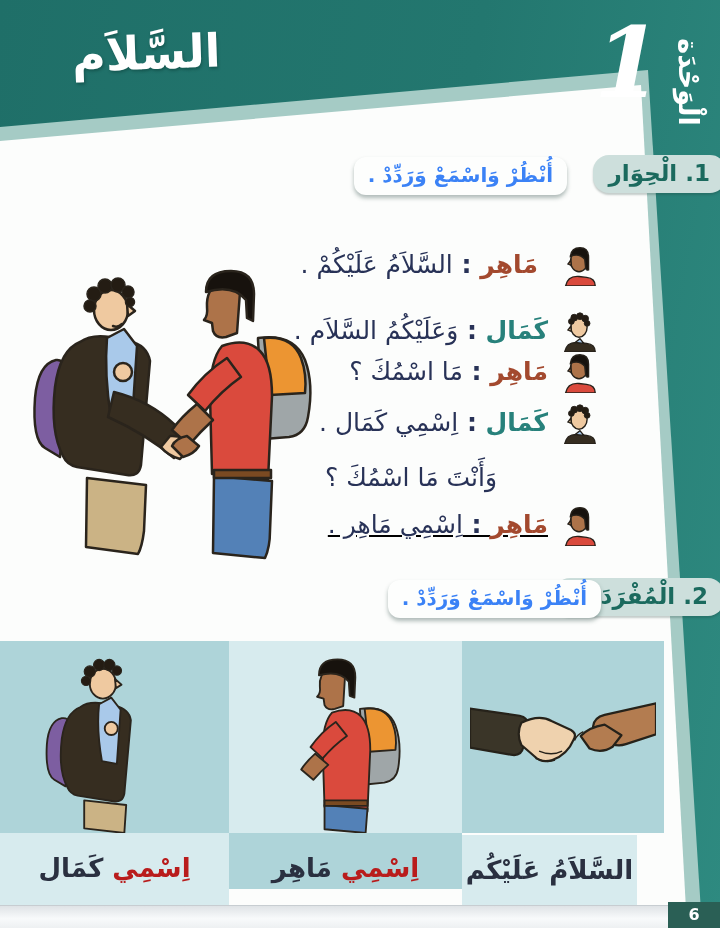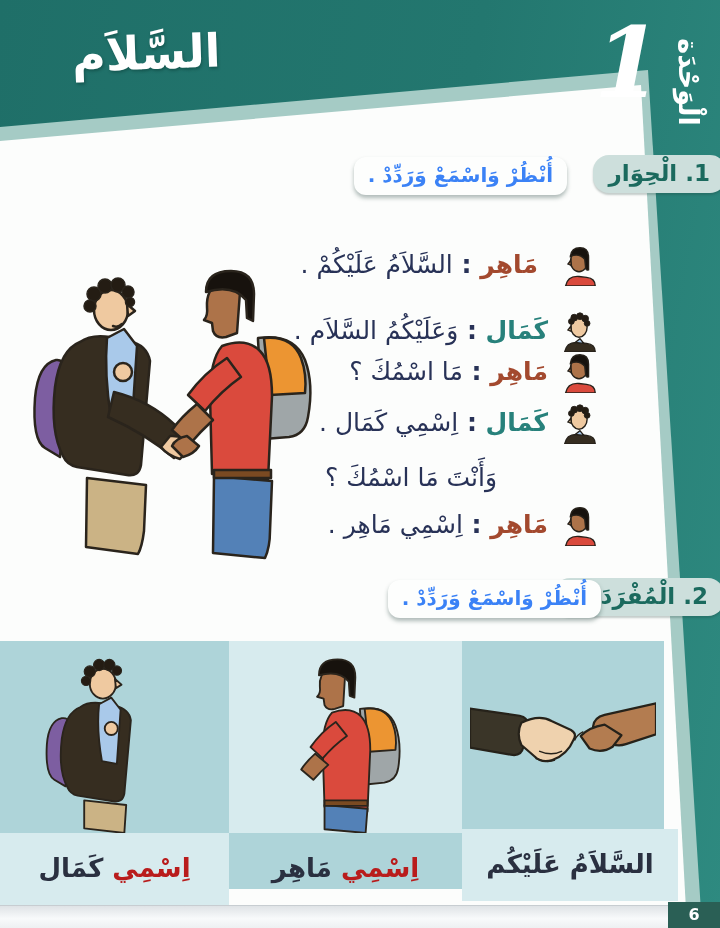--- a/index.html
+++ b/index.html
@@ -177,21 +177,21 @@
               <circle cx="28.5" cy="9" r="3.5"></circle>
           <circle cx="30.5" cy="14" r="3"></circle>
               <circle cx="14" cy="12" r="3"></circle>
         </g>
       </g>
         </svg>
     </span>
     <span class="dl-text"><b class="n-kamal">كَمَال</b><span class="sep"> : </span><span>اِسْمِي كَمَال .</span></span>
   </div>
 
-  <div class="abs dl-row" style="top:503px;right:120px;">
+  <div class="abs dl-row" style="top:503px;right:120px;text-decoration:underline;">
     <span class="dl-icon">
       <svg width="42" height="42" viewBox="0 0 44 44">
           <g stroke="#26211a" stroke-width="1.5">
         <path d="M8 44 q2 -11 14 -10 l8 1 q9 1 9 9 z" fill="#da4a3d"></path>
         <ellipse cx="22" cy="18" rx="9" ry="11" fill="#ad7349"></ellipse>
         <path d="M13.5 17 l-3 4 3.5 1.5 z" fill="#ad7349"></path>
         <path d="M13 13 q1 -9 10 -9 q9 0 9 10 l0 13 q-3 1 -3 -2 l-1 -9 q-6 -7 -15 -3 z" fill="#17120d"></path>
       </g>
         </svg>
     </span>
@@ -264,21 +264,21 @@
         <span class="cap-hl">اِسْمِي</span>
         <span>كَمَال</span>
       </div>
     </div>
     <div class="cell c-dark" style="left:229px;top:192px;width:233px;height:56px;">
       <div class="cap">
         <span class="cap-hl">اِسْمِي</span>
         <span>مَاهِر</span>
       </div>
     </div>
-    <div class="cell c-light" style="left:462px;top:188px;width:216px;height:72px;">
+    <div class="cell c-light" style="left:462px;top:194px;width:175px;height:72px;">
       <div class="cap">
         
         <span>السَّلاَمُ عَلَيْكُم</span>
       </div>
     </div>
   </div>
 
   <div class="abs strip"></div>
   <div class="abs pagenum">6</div>
 

